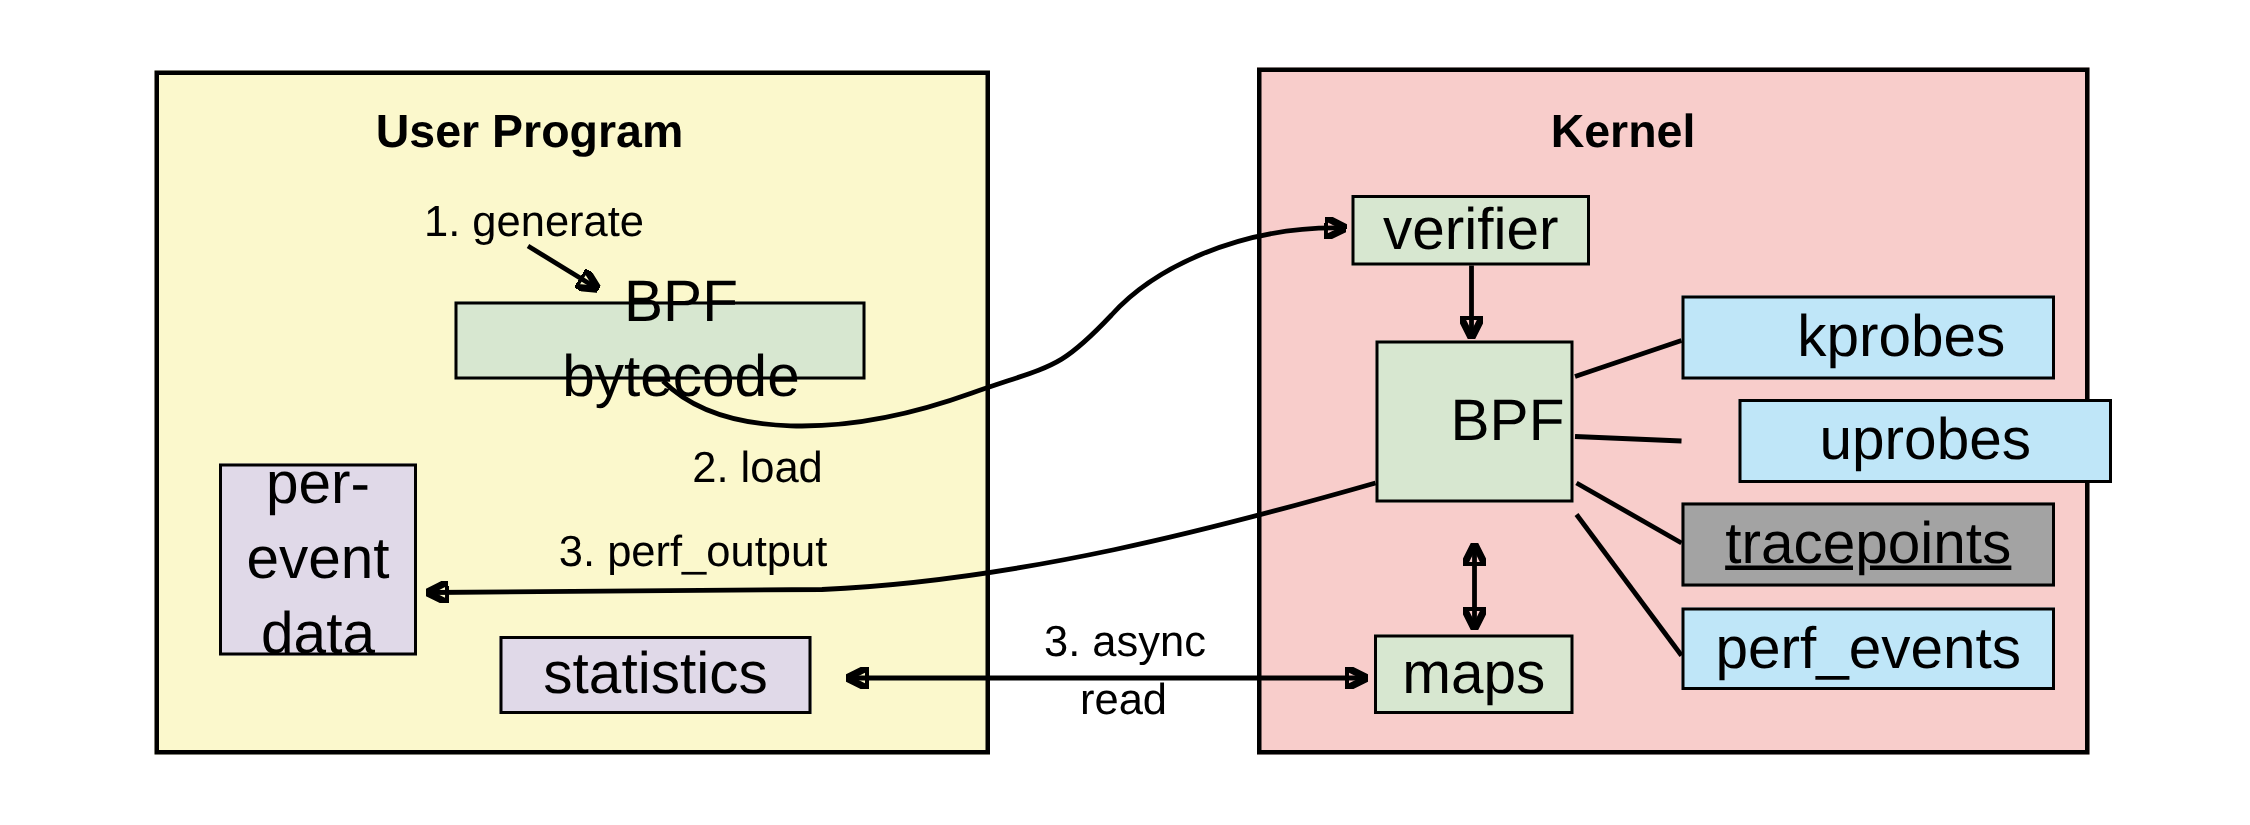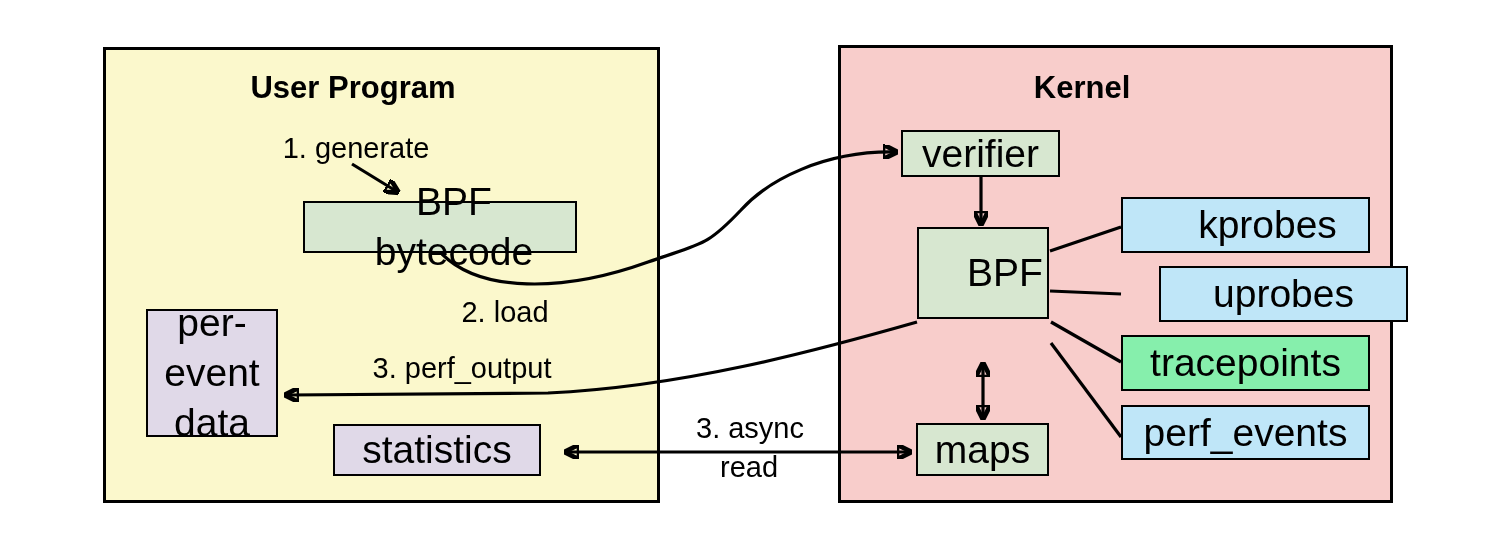--- a/index.html
+++ b/index.html
@@ -27,21 +27,21 @@
 
   
   #user-program{left:103px;top:47px;width:557px;height:456px;}
   #kernel{left:838px;top:45px;width:555px;height:458px;}
   #user-title{left:353px;top:70px;text-align:right;}
   #kernel-title{left:1082px;top:70px;}
   #bpf-bytecode{left:303px;top:201px;width:274px;height:52px;}
   #per-event-data{left:146px;top:309px;width:132px;height:128px;}
   #statistics{left:333px;top:424px;width:208px;height:52px;}
   #verifier{left:901px;top:130px;width:159px;height:47px;}
-  #bpf{left:917px;top:227px;width:132px;height:92px;padding-left:44px;}
+  #bpf{left:917px;top:227px;width:132px;height:108px;padding-left:44px;}
   #maps{left:916px;top:423px;width:133px;height:53px;}
   #kprobes{left:1121px;top:197px;width:249px;height:56px;padding-left:44px;}
   #uprobes{left:1121px;top:266px;width:249px;height:56px;}
   #tracepoints{left:1121px;top:335px;width:249px;height:56px;}
   #perf-events{left:1121px;top:405px;width:249px;height:55px;}
   #label-generate{left:356px;top:133px;}
   #label-load{left:505px;top:297px;}
   #label-perf-output{left:462px;top:353px;}
   #label-async-1{left:750px;top:413px;}
   #label-async-2{left:749px;top:452px;text-align:center;}
@@ -86,21 +86,21 @@
   </div>
 
   <div class="node" id="kprobes" style="background-color: rgb(191, 230, 248);">
     <span>kprobes</span>
   </div>
 
   <div class="node" id="uprobes" style="background-color: rgb(191, 230, 248); margin-left: 38px;">
     <span>uprobes</span>
   </div>
 
-  <div class="node" id="tracepoints" style="background-color: #86efac;">
+  <div class="node" id="tracepoints" style="background-color: #a3a3a3; text-decoration: underline;">
     <span>tracepoints</span>
   </div>
 
   <div class="node" id="perf-events" style="background-color: rgb(191, 230, 248);">
     <span>perf_events</span>
   </div>
 
   <svg class="edges" width="1500" height="550" viewBox="0 0 1500 550">
     <defs>
       <marker id="ah" viewBox="0 0 10 10" refX="7.5" refY="5" markerWidth="4.6" markerHeight="4.6" orient="auto-start-reverse">

